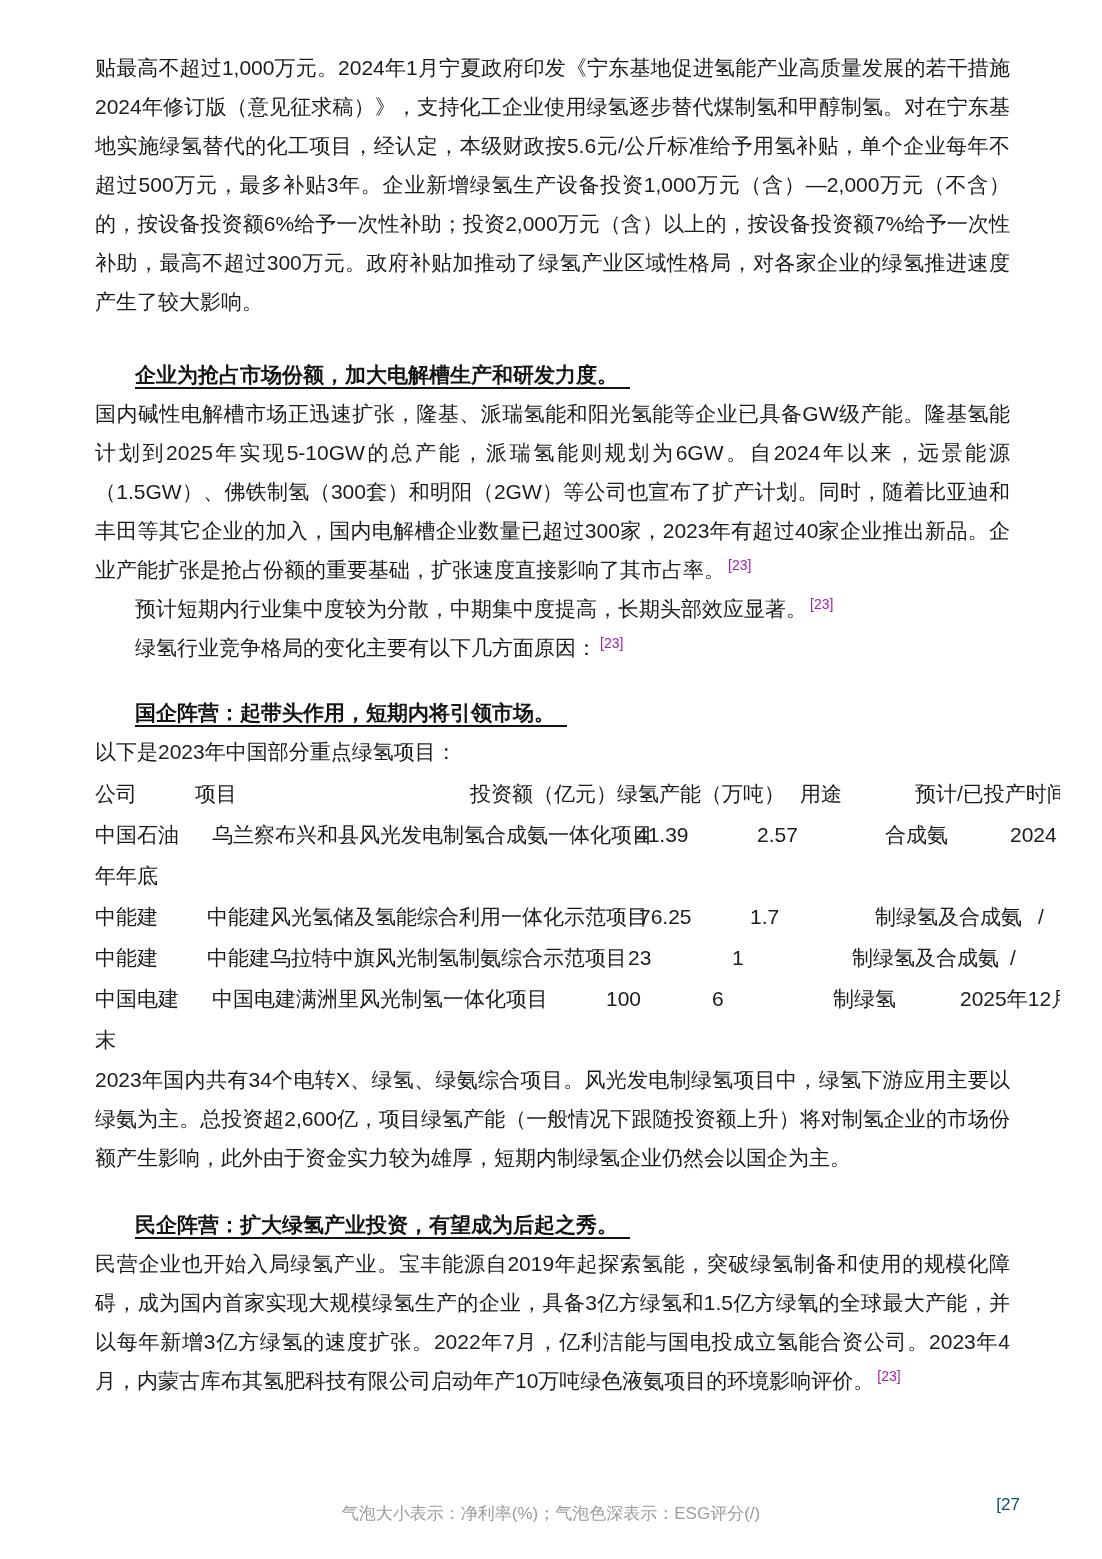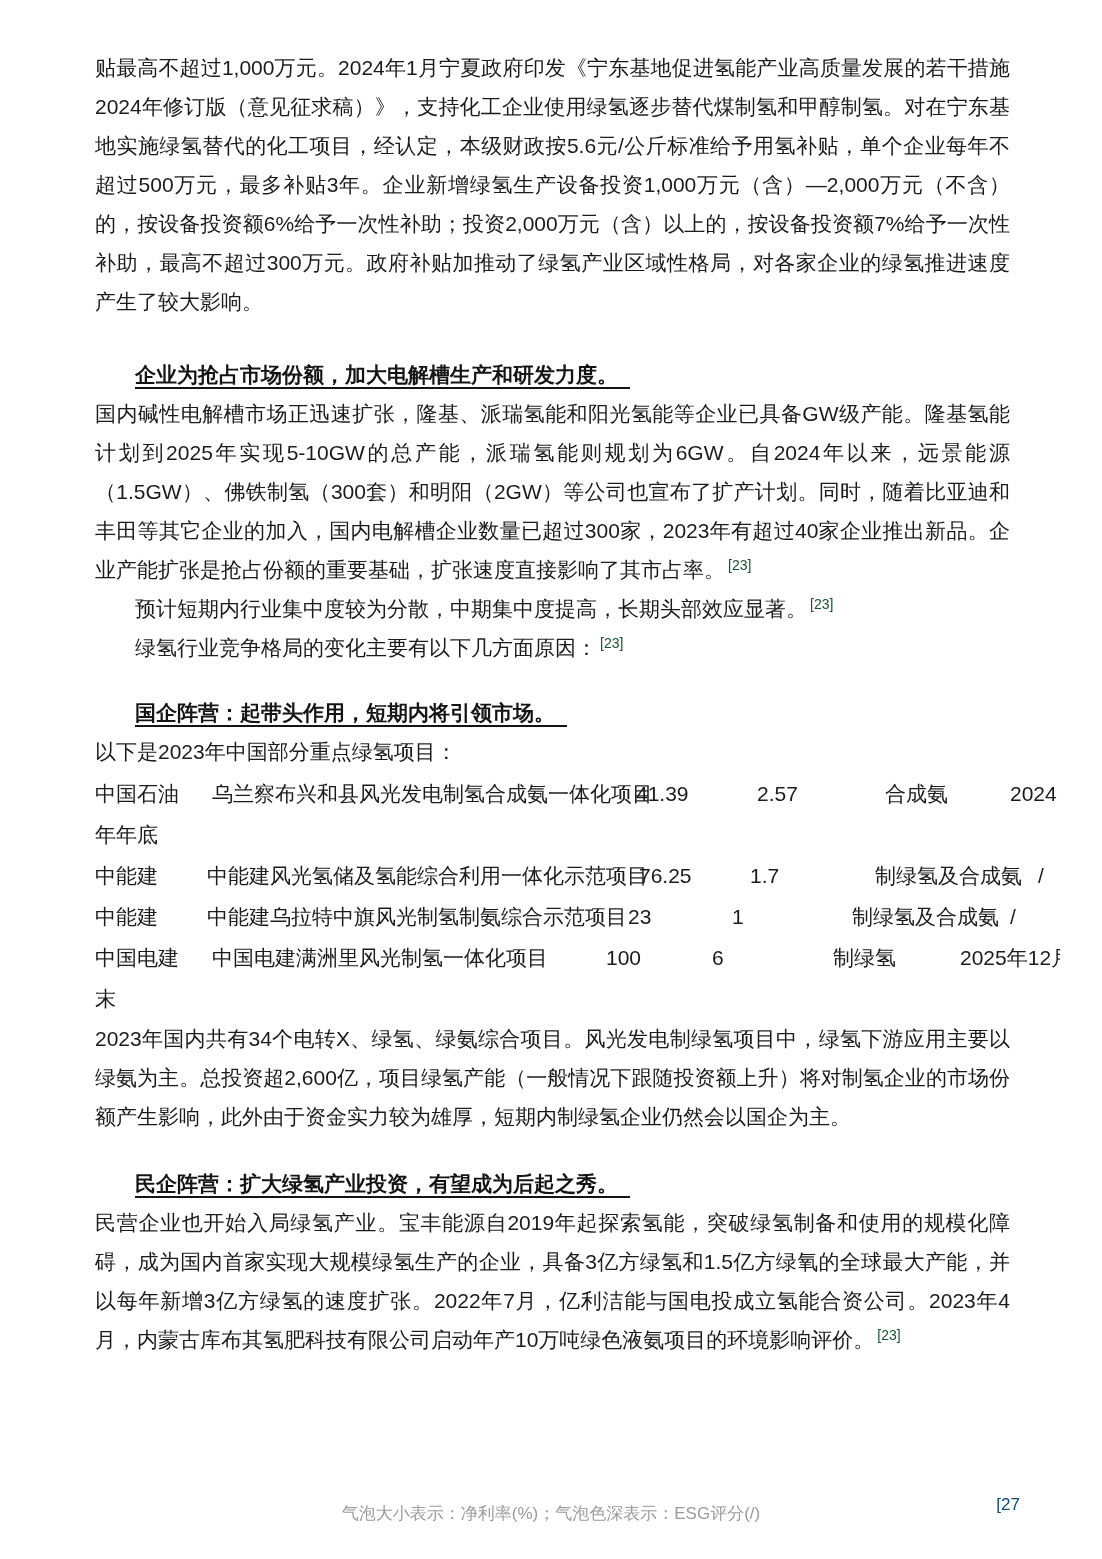--- a/index.html
+++ b/index.html
@@ -39,21 +39,21 @@
   .mt-p2   { margin-top:8px;  }
   .mt-p3   { margin-top:46px; }
   .mt-p4   { margin-top:22px; }
   .mt-h2   { margin-top:26px; }
   .mt-p5   { margin-top:8px;  }
   .mt-tbl  { margin-top:2px;  }
   .mt-p6   { margin-top:4px;  }
   .mt-h3   { margin-top:28px; }
   .mt-p7   { margin-top:8px;  }
   sup.ref {
-    color:#14532d;
+    color:#a21caf;
     font-size:14px;
     line-height:0;
     vertical-align:7px;
     margin-left:3px;
     white-space:nowrap;
   }
   .ptable { font-size:21px; color:#1b1b1b; }
   .ptable .tline { position:relative; height:41px; }
   .ptable .tcell {
     position:absolute; top:0;
@@ -88,20 +88,28 @@
 
     <p class="body indent mt-p3"><span>预计短期内行业集中度较为分散，中期集中度提高，长期头部效应显著。</span><sup class="ref">[23]</sup></p>
 
     <p class="body indent mt-p4"><span>绿氢行业竞争格局的变化主要有以下几方面原因：</span><sup class="ref">[23]</sup></p>
 
     <h3 class="heading mt-h2"><span class="hu">国企阵营：起带头作用，短期内将引领市场。</span></h3>
 
     <p class="body mt-p5">以下是2023年中国部分重点绿氢项目：</p>
 
     <div class="ptable mt-tbl">
+        <div class="tline">
+          <span class="tcell" style="left: 0px;">公司</span>
+          <span class="tcell" style="left: 100px;">项目</span>
+          <span class="tcell" style="left: 375px;">投资额（亿元）</span>
+          <span class="tcell" style="left: 522px;">绿氢产能（万吨）</span>
+          <span class="tcell" style="left: 705px;">用途</span>
+          <span class="tcell" style="left: 820px;">预计/已投产时间</span>
+        </div>
         <div class="tline">
           <span class="tcell" style="left: 0px;">中国石油</span>
           <span class="tcell" style="left: 117px;">乌兰察布兴和县风光发电制氢合成氨一体化项目</span>
           <span class="tcell" style="left: 541px;">41.39</span>
           <span class="tcell" style="left: 662px;">2.57</span>
           <span class="tcell" style="left: 790px;">合成氨</span>
           <span class="tcell" style="left: 915px;">2024</span>
         </div>
         <div class="tline">
           <span class="tcell" style="left: 0px;">年年底</span>

